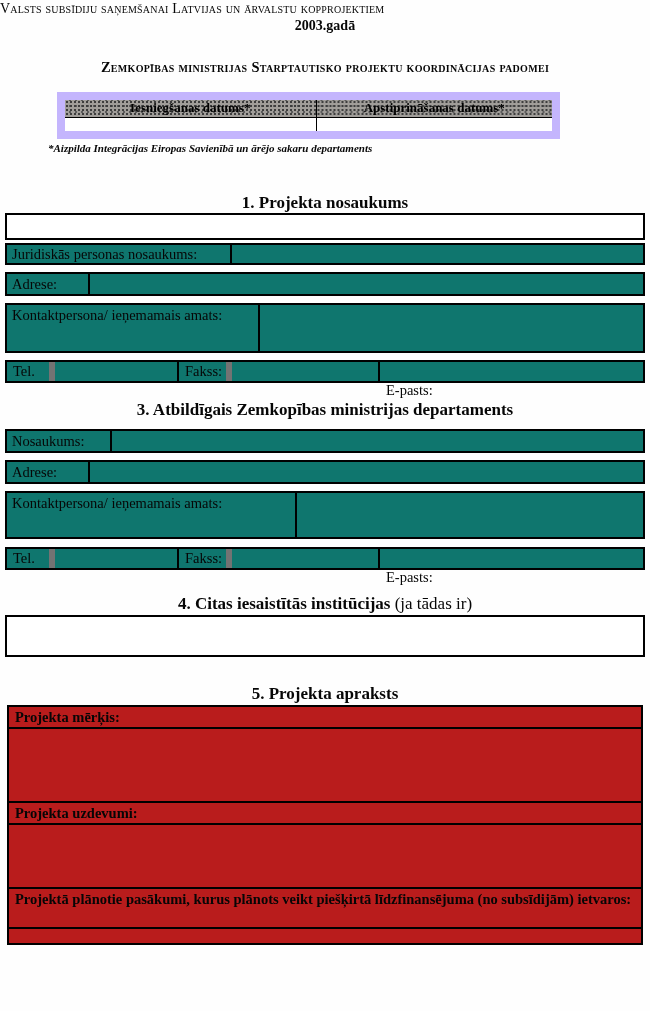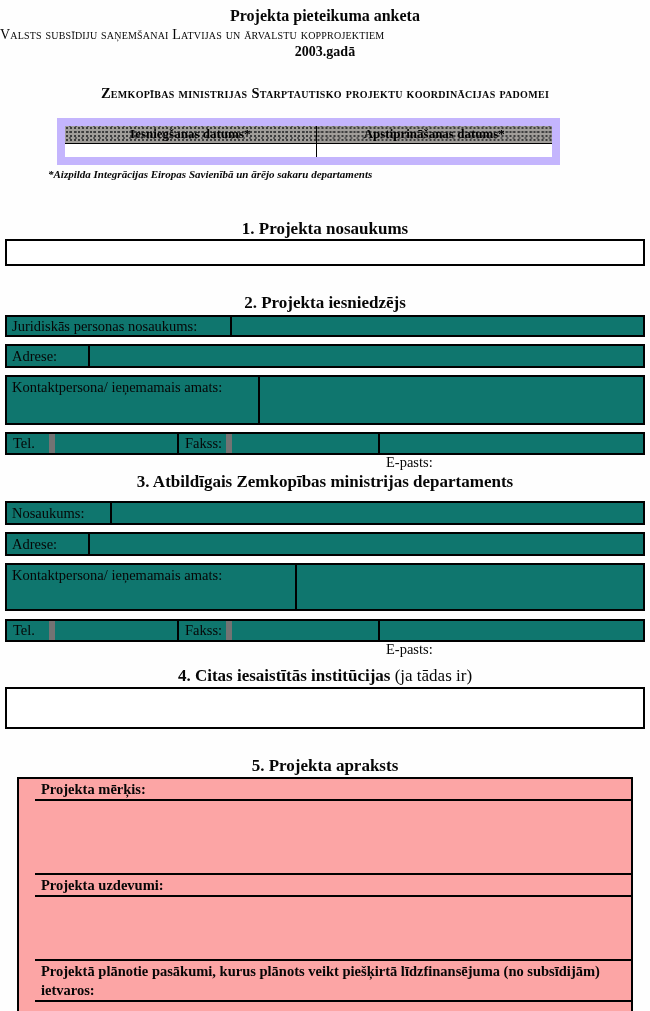--- a/index.html
+++ b/index.html
@@ -78,41 +78,40 @@
 
   .h22 { height: 22px; } .h21 { height: 24px; } .h50 { height: 50px; }
   .h48 { height: 48px; } .h23 { height: 23px; }
 
   .mt1 { margin-top: 1px; } .mt3 { margin-top: 3px; }
   .mt7 { margin-top: 7px; } .mt8 { margin-top: 8px; } .mt10 { margin-top: 10px; }
   .mt18 { margin-top: 18px; } .mt25 { margin-top: 25px; } .mt28 { margin-top: 28px; }
   .mt40 { margin-top: 40px; }
 
   
-  .s5-table { margin: 2px 17px 0; border: 2px solid #000; background: #fca5a5; padding-left: 16px; }
+  .s5-table { margin: 2px 7px 0; border: 2px solid #000; background: #b91c1c; }
   .s5-label {
     font-weight: bold;
     font-size: 14.5px;
     line-height: 19px;
     padding: 1px 4px 0 6px;
     min-height: 20px;
     border-bottom: 2px solid #000;
   }
   .s5-space { border-bottom: 2px solid #000; }
   .s5-space.h74 { height: 74px; }
   .s5-space.h64 { height: 64px; }
   .s5-space.h14 { height: 14px; border-bottom: none; }
   .s5-label.two-line { min-height: 40px; }
 </style>
 </head>
 <body>
 
 <div class="page">
 
-  <div class="doc-title">Projekta pieteikuma anketa</div>
   <div class="doc-subtitle">Valsts subsīdiju saņemšanai Latvijas un ārvalstu kopprojektiem</div>
   <div class="doc-year">2003.gadā</div>
   <div class="doc-addressee">Zemkopības ministrijas Starptautisko projektu koordinācijas padomei</div>
 
   <table class="dates-table">
     <colgroup>
         <col style="width:255px">
         <col style="width:240px">
       </colgroup>
     <tbody>
@@ -124,21 +123,20 @@
         <td></td>
         <td></td>
       </tr>
     </tbody>
   </table>
   <div class="footnote">*Aizpilda Integrācijas Eiropas Savienībā un ārējo sakaru departaments</div>
 
   <div class="section-heading mt40">1. Projekta nosaukums</div>
   <div class="box box-s1 mt1"></div>
 
-  <div class="section-heading mt28">2. Projekta iesniedzējs</div>
 
   <div class="frow h22 mt3">
     <div class="flabel w225">Juridiskās personas nosaukums:</div>
     <div class="finput"></div>
   </div>
 
   <div class="frow h21 mt7">
     <div class="flabel w83">Adrese:</div>
     <div class="finput"></div>
   </div>

